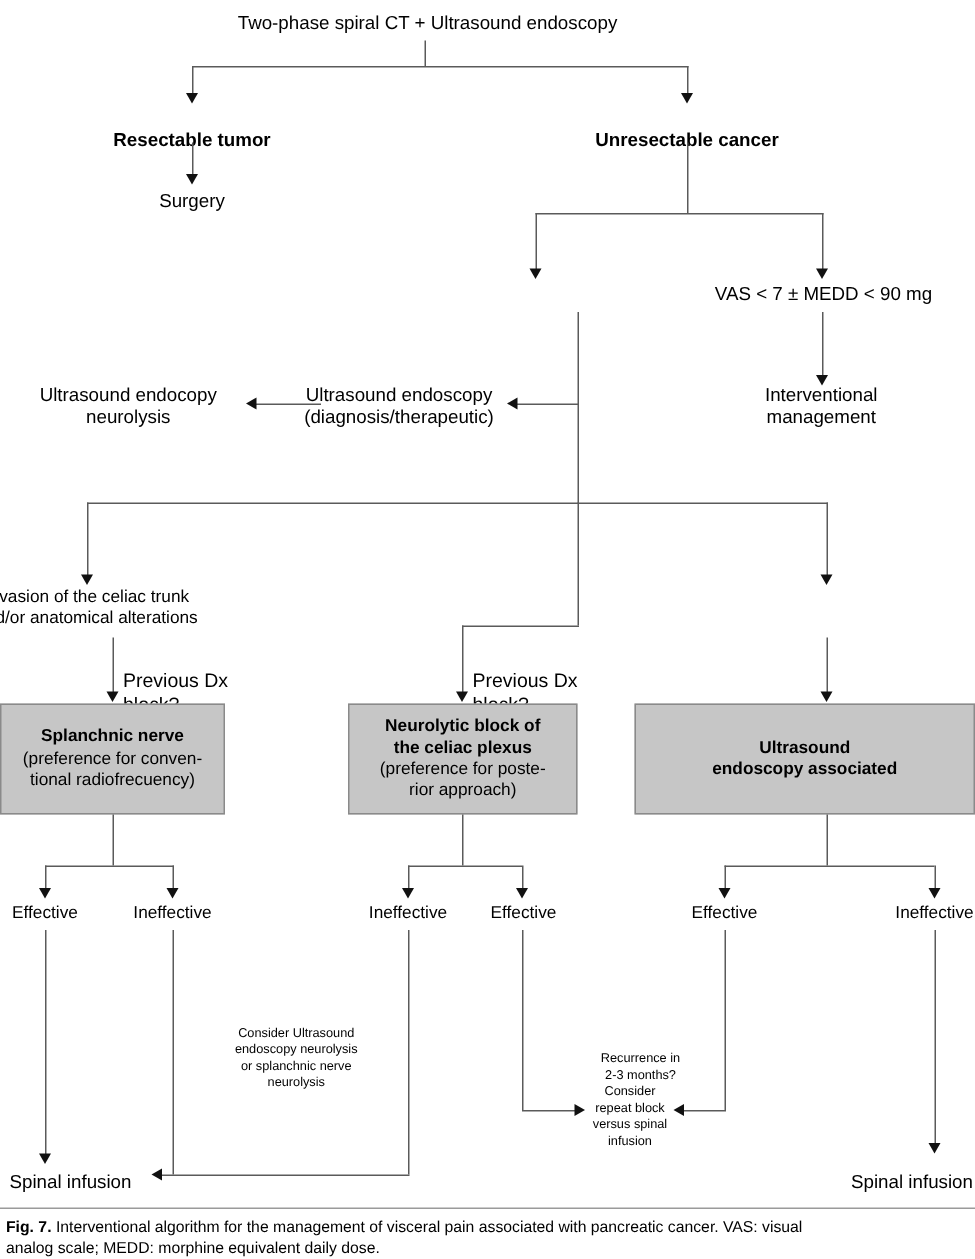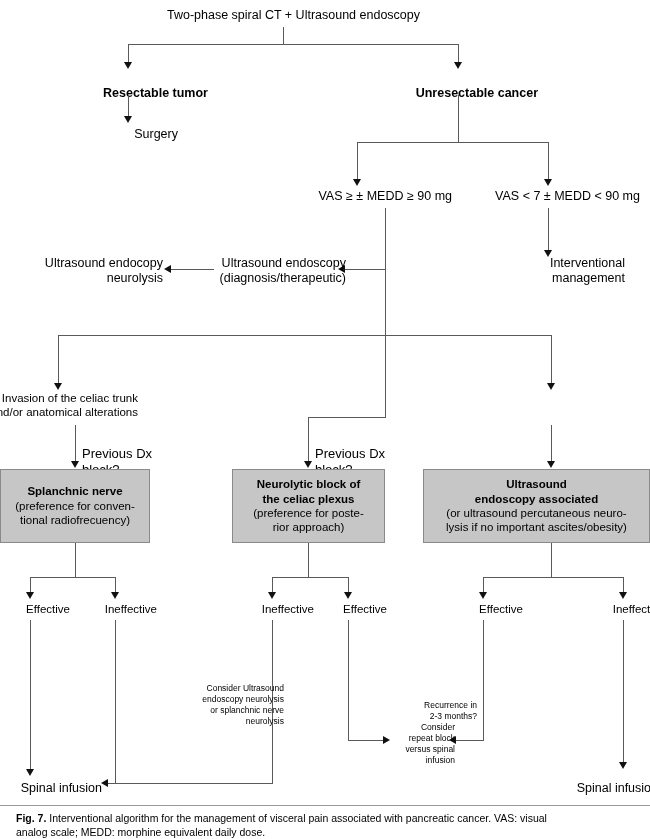--- a/index.html
+++ b/index.html
@@ -14,21 +14,21 @@
   #page {
     position: relative;
     width: 650px;
     height: 839px;
     overflow: hidden;
     background: #ffffff;
   }
   
   .node {
     position: absolute;
-    text-align: right;
+    text-align: center;
     line-height: 1.22;
     white-space: pre-line;
     color: #000;
   }
   .n-12    { font-size: 12.5px; }
   .n-11    { font-size: 11.5px; }
   .n-9     { font-size: 13px; }
   .n-8     { font-size: 8.5px; line-height: 1.28; }
   .bold    { font-weight: bold; margin-top: 12px; }
 
@@ -85,21 +85,21 @@
   
   #caption-rule {
     position: absolute;
     left: 0;
     width: 650px;
     height: 1px;
     background: #9a9a9a;
   }
   #caption {
     position: absolute;
-    left: 16px;
+    left: 4px;
     width: 546px;
     font-size: 10.5px;
     line-height: 1.38;
     color: #000;
   }
   #caption .figlabel { font-weight: bold; }
 </style>
 </head>
 <body>
 
@@ -122,21 +122,20 @@
   <div class="arr-d" style="left:124px; top:116px;"></div>
   <div class="node n-12" style="left:78px; top:127px; width:100px;">Surgery</div>
 
   <div class="vline" style="left:458px; top:95px; height:47px;"></div>
   <div class="hline" style="left:357px; top:142px; width:192px;"></div>
   <div class="vline" style="left:357px; top:142px; height:38px;"></div>
   <div class="arr-d" style="left:353px; top:179px;"></div>
   <div class="vline" style="left:548px; top:142px; height:38px;"></div>
   <div class="arr-d" style="left:544px; top:179px;"></div>
 
-  <div class="node n-12" style="left:262px; top:189px; width:190px;">VAS ≥ ± MEDD ≥ 90 mg</div>
   <div class="node n-12" style="left:458px; top:189px; width:182px;">VAS &lt; 7 ± MEDD &lt; 90 mg</div>
 
   <div class="vline" style="left:385px; top:208px; height:128px;"></div>
 
   <div class="hline" style="left:342px; top:269px; width:44px;"></div>
   <div class="arr-l" style="left:338px; top:265px;"></div>
 
   <div class="vline" style="left:548px; top:208px; height:43px;"></div>
   <div class="arr-d" style="left:544px; top:250px;"></div>
 
@@ -189,22 +188,20 @@
 the celiac plexus</span>
       <span class="gsub" style="white-space:pre-line;">(preference for poste-
 rior approach)</span>
     </span>
   </div>
 
   <div class="gbox" style="left:423px; top:469px; width:227px; height:74px;">
     <span class="ginner">
       <span class="gtitle" style="white-space:pre-line;">Ultrasound
 endoscopy associated</span>
-      <span class="gsub" style="white-space:pre-line;">(or ultrasound percutaneous neuro-
-lysis if no important ascites/obesity)</span>
     </span>
   </div>
 
   <div class="vline" style="left:75px; top:543px; height:34px;"></div>
   <div class="hline" style="left:30px; top:577px; width:86px;"></div>
   <div class="vline" style="left:30px; top:577px; height:16px;"></div>
   <div class="arr-d" style="left:26px; top:592px;"></div>
   <div class="vline" style="left:115px; top:577px; height:16px;"></div>
   <div class="arr-d" style="left:111px; top:592px;"></div>
   <div class="node n-11" style="left:-10px; top:602px; width:80px;">Effective</div>
@@ -230,21 +227,21 @@
 
   <div class="vline" style="left:30px; top:620px; height:150px;"></div>
   <div class="arr-d" style="left:26px; top:769px;"></div>
 
   <div class="vline" style="left:115px; top:620px; height:163px;"></div>
 
   <div class="vline" style="left:272px; top:620px; height:163px;"></div>
   <div class="hline" style="left:108px; top:783px; width:165px;"></div>
   <div class="arr-l" style="left:101px; top:779px;"></div>
 
-  <div class="node n-8" style="left:159px; top:683px; width:125px;">Consider Ultrasound
+  <div class="node n-8" style="left:135px; top:683px; width:125px;">Consider Ultrasound
 endoscopy neurolysis
 or splanchnic nerve
 neurolysis</div>
 
   <div class="vline" style="left:348px; top:620px; height:120px;"></div>
   <div class="hline" style="left:348px; top:740px; width:36px;"></div>
   <div class="arr-r" style="left:383px; top:736px;"></div>
 
   <div class="vline" style="left:483px; top:620px; height:120px;"></div>
   <div class="hline" style="left:455px; top:740px; width:29px;"></div>

